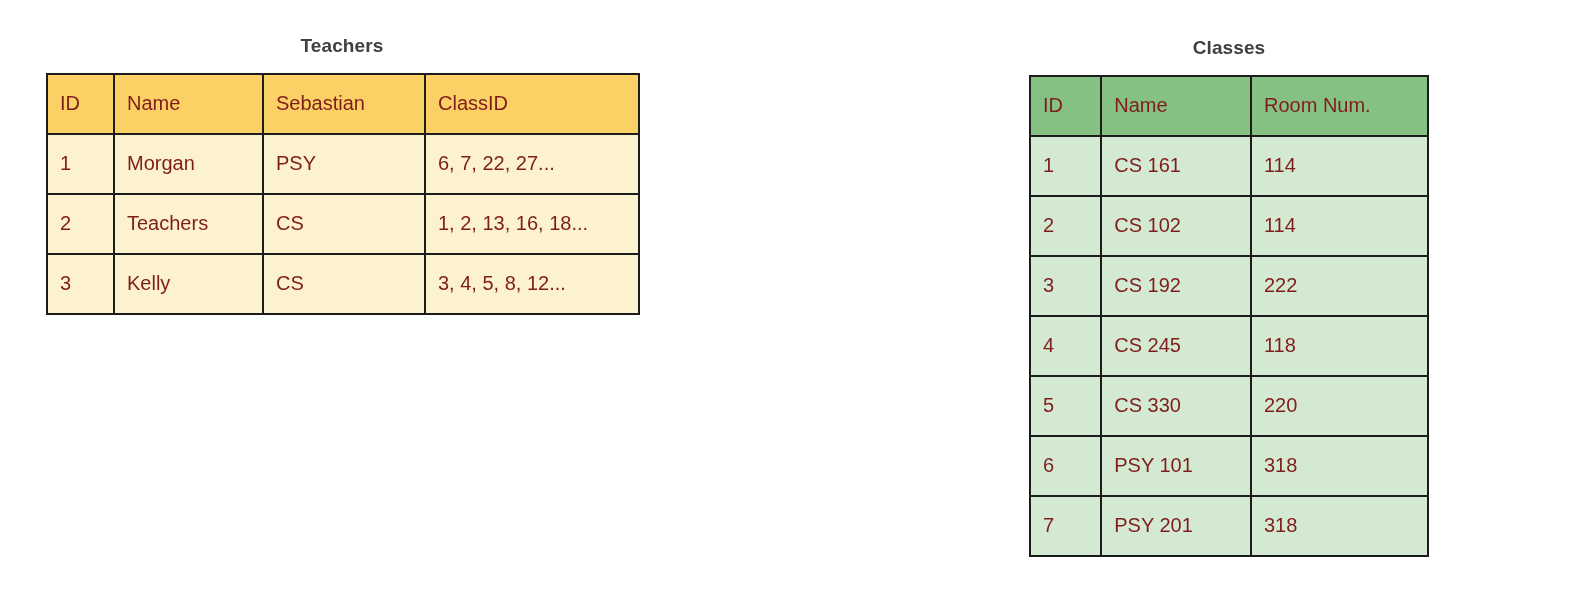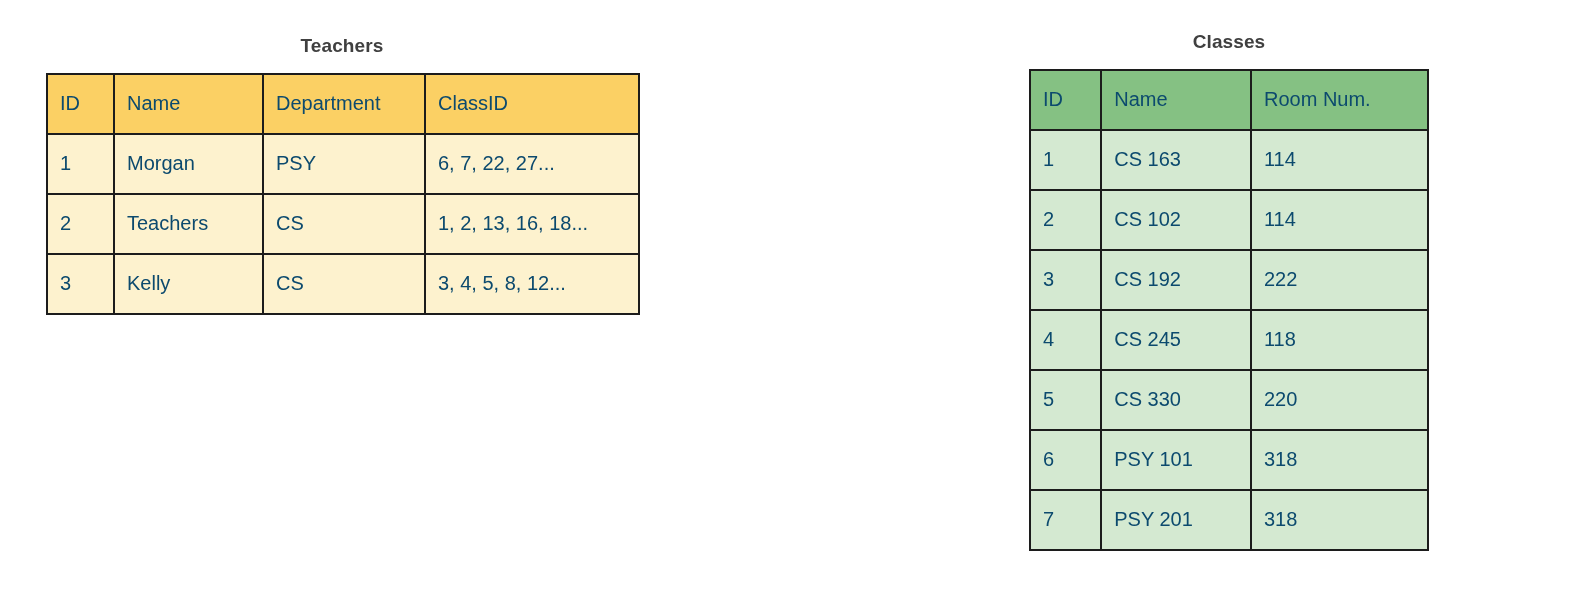--- a/index.html
+++ b/index.html
@@ -14,21 +14,21 @@
     font-family: "Liberation Sans", sans-serif;
     color: #1a1a1a;
     overflow: hidden;
   }
 
   .table-block {
     position: absolute;
   }
 
   #teachers-block { left: 46px; top: 36px; width: 592px; }
-  #classes-block  { left: 1029px; top: 32px; width: 400px; }
+  #classes-block  { left: 1029px; top: 38px; width: 400px; }
 
   .table-title {
     font-size: 19px;
     font-weight: bold;
     text-align: center;
     color: #404040;
     letter-spacing: 0.1px;
     margin: 0 0 16px 0;
     line-height: 1.1;
   }
@@ -43,21 +43,21 @@
   table.data-table th {
     border: 2px solid #1c1c1c;
     padding: 0 12px;
     height: 58px;
     font-size: 20px;
     font-weight: normal;
     text-align: left;
     vertical-align: middle;
     white-space: nowrap;
     overflow: hidden;
-    color: #0c4a6e;
+    color: #7f1d1d;
   }
 
   
   #teachers-table thead th { background: #fbd064; }
   #teachers-table tbody td { background: #fdf2ce; }
   #teachers-table col.c-id   { width: 67px; }
   #teachers-table col.c-name { width: 149px; }
   #teachers-table col.c-dept { width: 162px; }
   #teachers-table col.c-cls  { width: 214px; }
   .cell-strong { font-weight: bold; }
@@ -79,21 +79,21 @@
     <colgroup>
       <col class="c-id">
         <col class="c-name">
         <col class="c-dept">
         <col class="c-cls">
     </colgroup>
     <thead>
       <tr>
         <th>ID</th>
         <th>Name</th>
-        <th>Department</th>
+        <th>Sebastian</th>
         <th class="cell-strong">ClassID</th>
       </tr>
     </thead>
     <tbody>
       <tr>
         <td>1</td>
         <td>Morgan</td>
         <td>PSY</td>
         <td class="cell-strong">6, 7, 22, 27...</td>
       </tr>
@@ -125,21 +125,21 @@
     <thead>
       <tr>
         <th>ID</th>
         <th>Name</th>
         <th>Room Num.</th>
       </tr>
     </thead>
     <tbody>
       <tr>
         <td>1</td>
-        <td>CS 163</td>
+        <td>CS 161</td>
         <td>114</td>
       </tr>
       <tr>
         <td>2</td>
         <td>CS 102</td>
         <td>114</td>
       </tr>
       <tr>
         <td>3</td>
         <td>CS 192</td>

